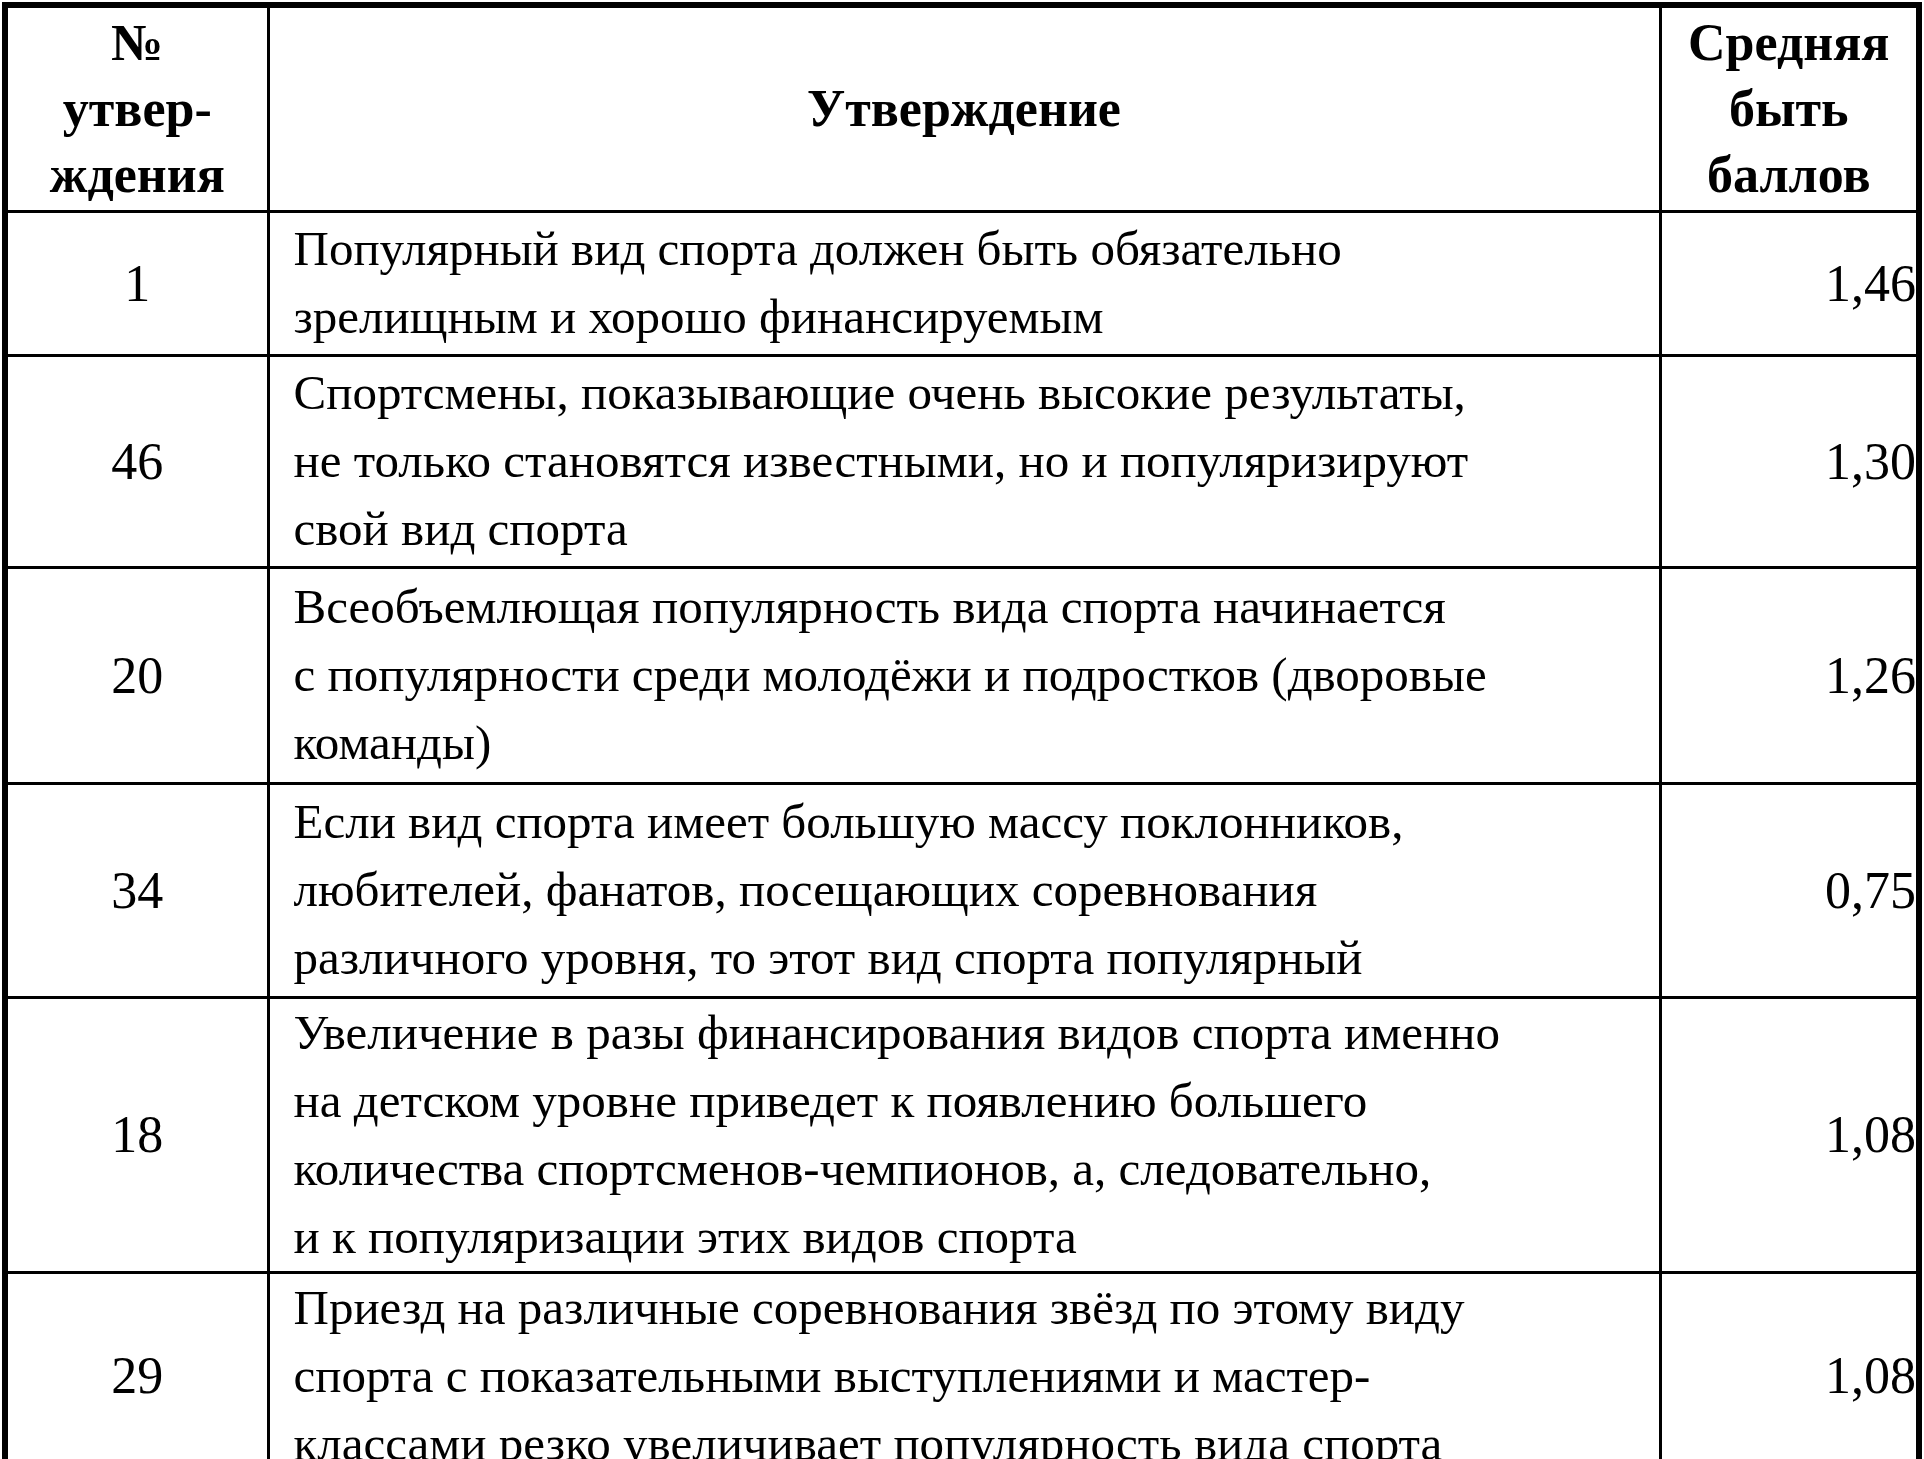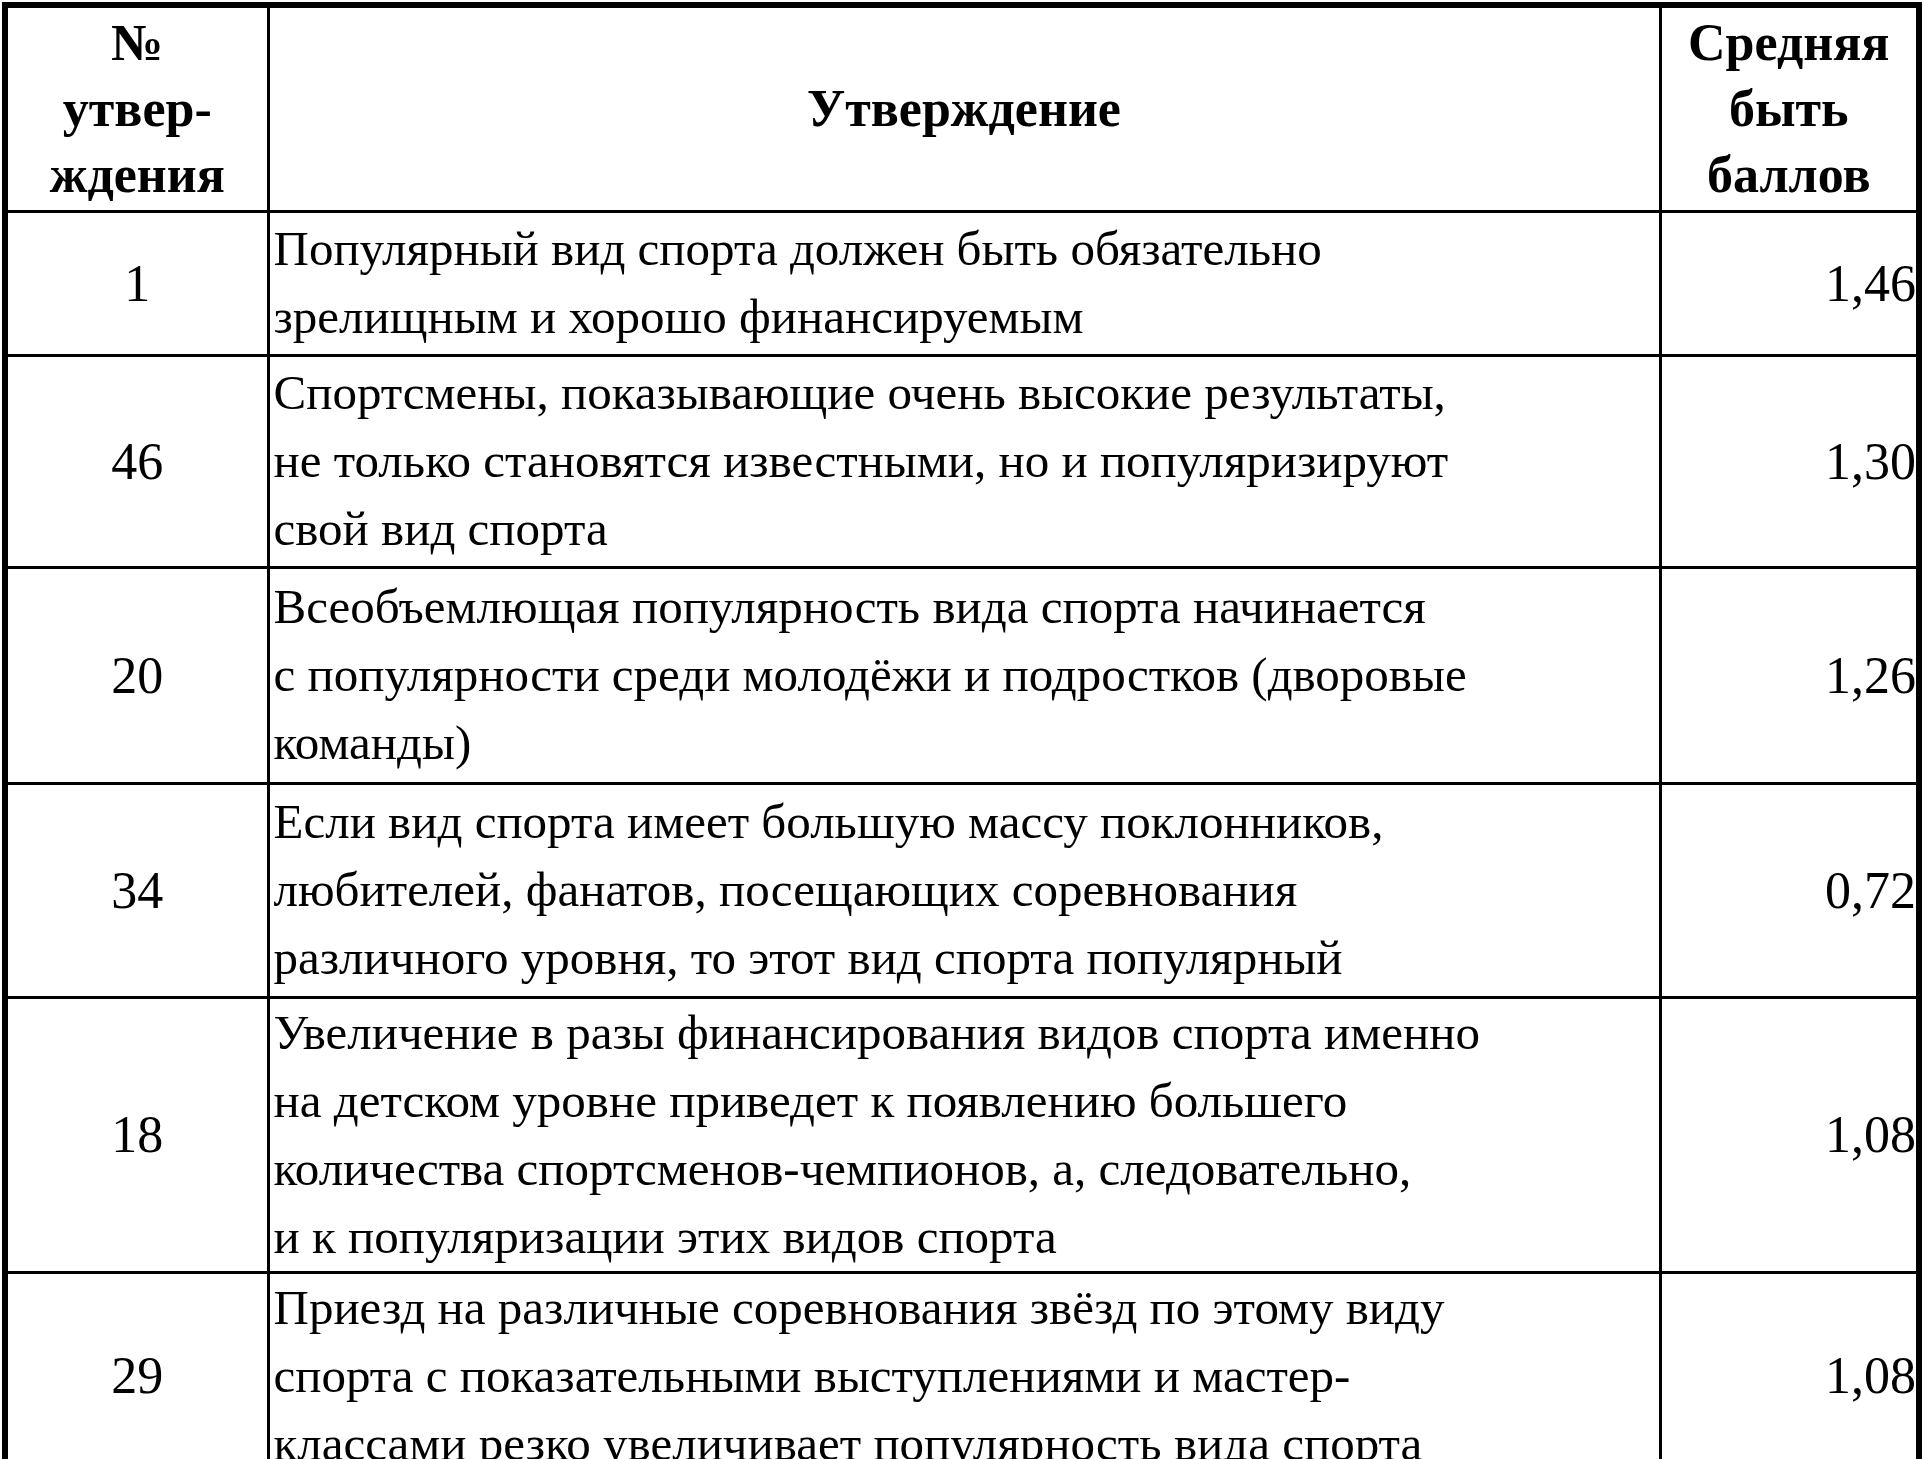--- a/index.html
+++ b/index.html
@@ -52,21 +52,21 @@
   tr.row-h197 { height: 197px; }
 
   td.cell-num {
     font-size: 52px;
     text-align: center;
   }
   td.cell-text {
     font-size: 49px;
     line-height: 68px;
     text-align: left;
-    padding-left: 4px;
+    padding-left: 24px;
     padding-right: 6px;
   }
   td.cell-score {
     font-size: 52px;
     text-align: right;
   }
 </style>
 </head>
 <body>
 
@@ -109,21 +109,21 @@
 с популярности среди молодёжи и подростков (дворовые
 команды)</td>
     <td class="cell-score">1,26</td>
   </tr>
 
   <tr class="row-h214">
     <td class="cell-num">34</td>
     <td class="cell-text">Если вид спорта имеет большую массу поклонников,
 любителей, фанатов, посещающих соревнования
 различного уровня, то этот вид спорта популярный</td>
-    <td class="cell-score">0,72</td>
+    <td class="cell-score">0,75</td>
   </tr>
 
   <tr class="row-h262">
     <td class="cell-num">18</td>
     <td class="cell-text">Увеличение в разы финансирования видов спорта именно
 на детском уровне приведет к появлению большего
 количества спортсменов-чемпионов, а, следовательно,
 и к популяризации этих видов спорта</td>
     <td class="cell-score">1,08</td>
   </tr>

